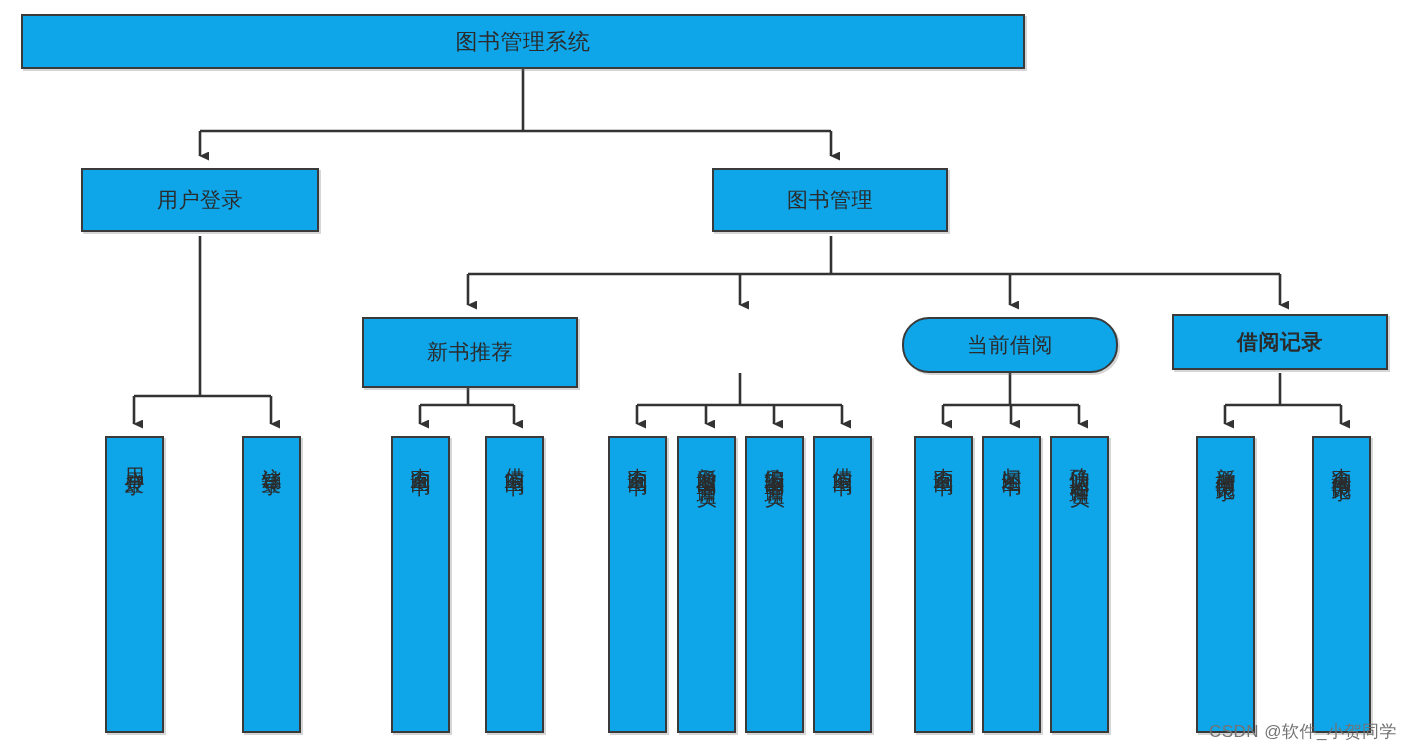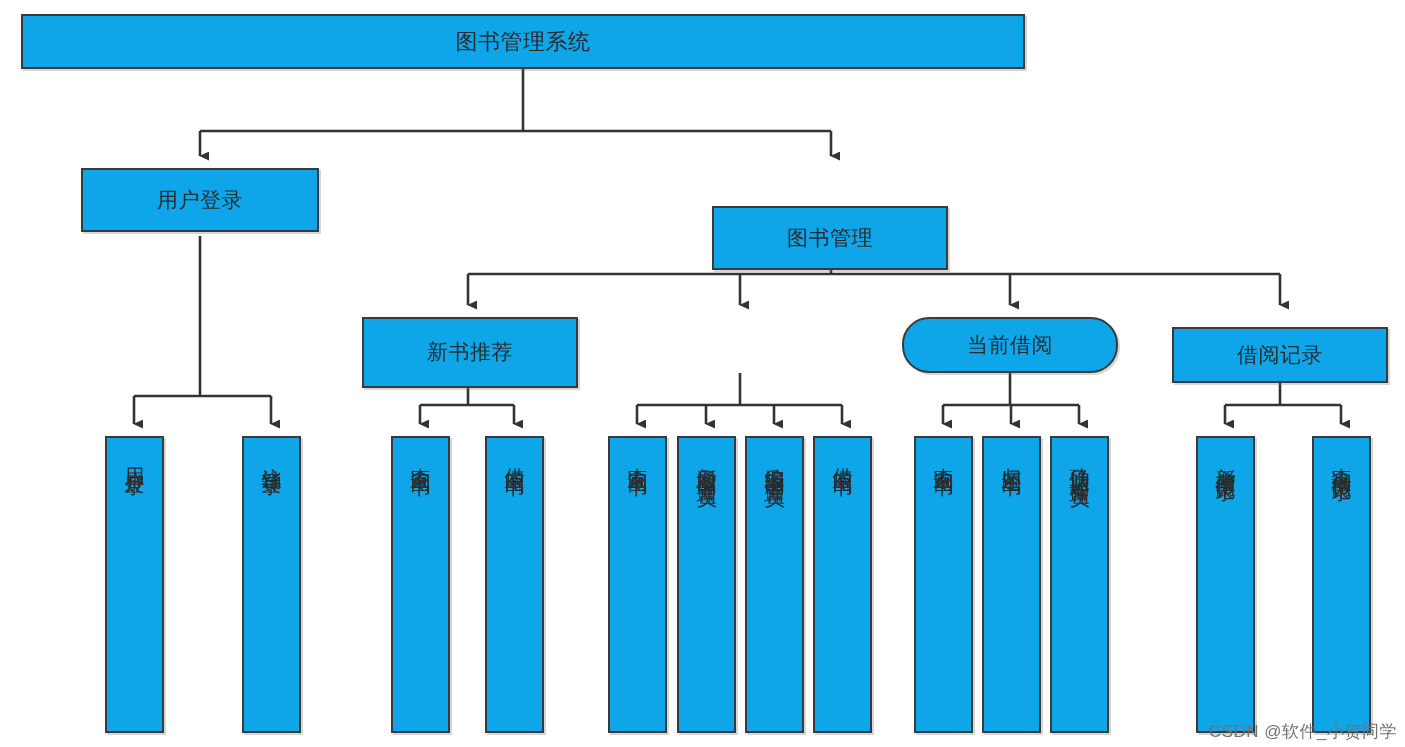--- a/index.html
+++ b/index.html
@@ -127,31 +127,31 @@
     </g>
   </svg>
 
   <div class="node root" style="left:21px; top:14px; width:1004px; height:55px;">
     <span class="label">图书管理系统</span>
   </div>
 
   <div class="node level2" style="left:81px; top:168px; width:238px; height:64px;">
     <span class="label">用户登录</span>
   </div>
-  <div class="node level2" style="left:712px; top:168px; width:236px; height:64px;margin-top:38px;">
+  <div class="node level2" style="left:712px; top:168px; width:236px; height:64px;">
     <span class="label">图书管理</span>
   </div>
 
   <div class="node level3" style="left:362px; top:317px; width:216px; height:71px;">
     <span class="label">新书推荐</span>
   </div>
   <div class="node level3" style="left:902px; top:317px; width:216px; height:56px;border-radius:27px;">
     <span class="label">当前借阅</span>
   </div>
-  <div class="node level3" style="left:1172px; top:327px; width:216px; height:56px;">
+  <div class="node level3" style="left:1172px; top:314px; width:216px; height:56px;font-weight:bold;">
     <span class="label">借阅记录</span>
   </div>
 
   <div class="node vertical" style="left:105px; top:436px; width:59px; height:297px;">
     <span class="label">用户登录</span>
   </div>
   <div class="node vertical" style="left:242px; top:436px; width:59px; height:297px;">
     <span class="label">注销登录</span>
   </div>
 

